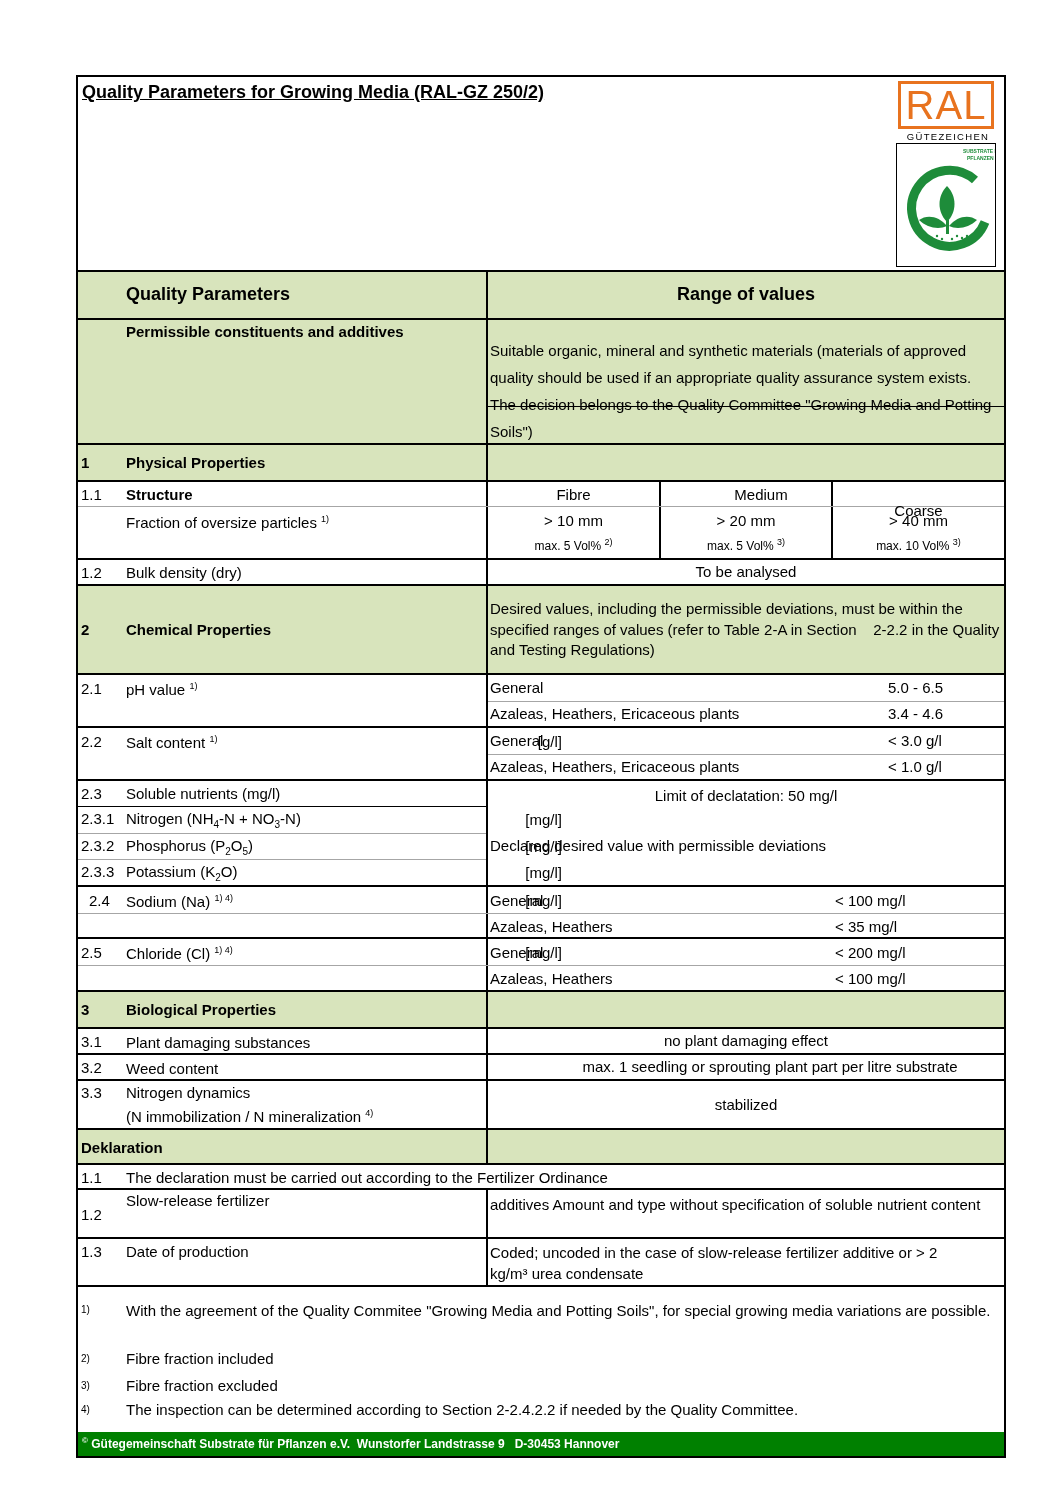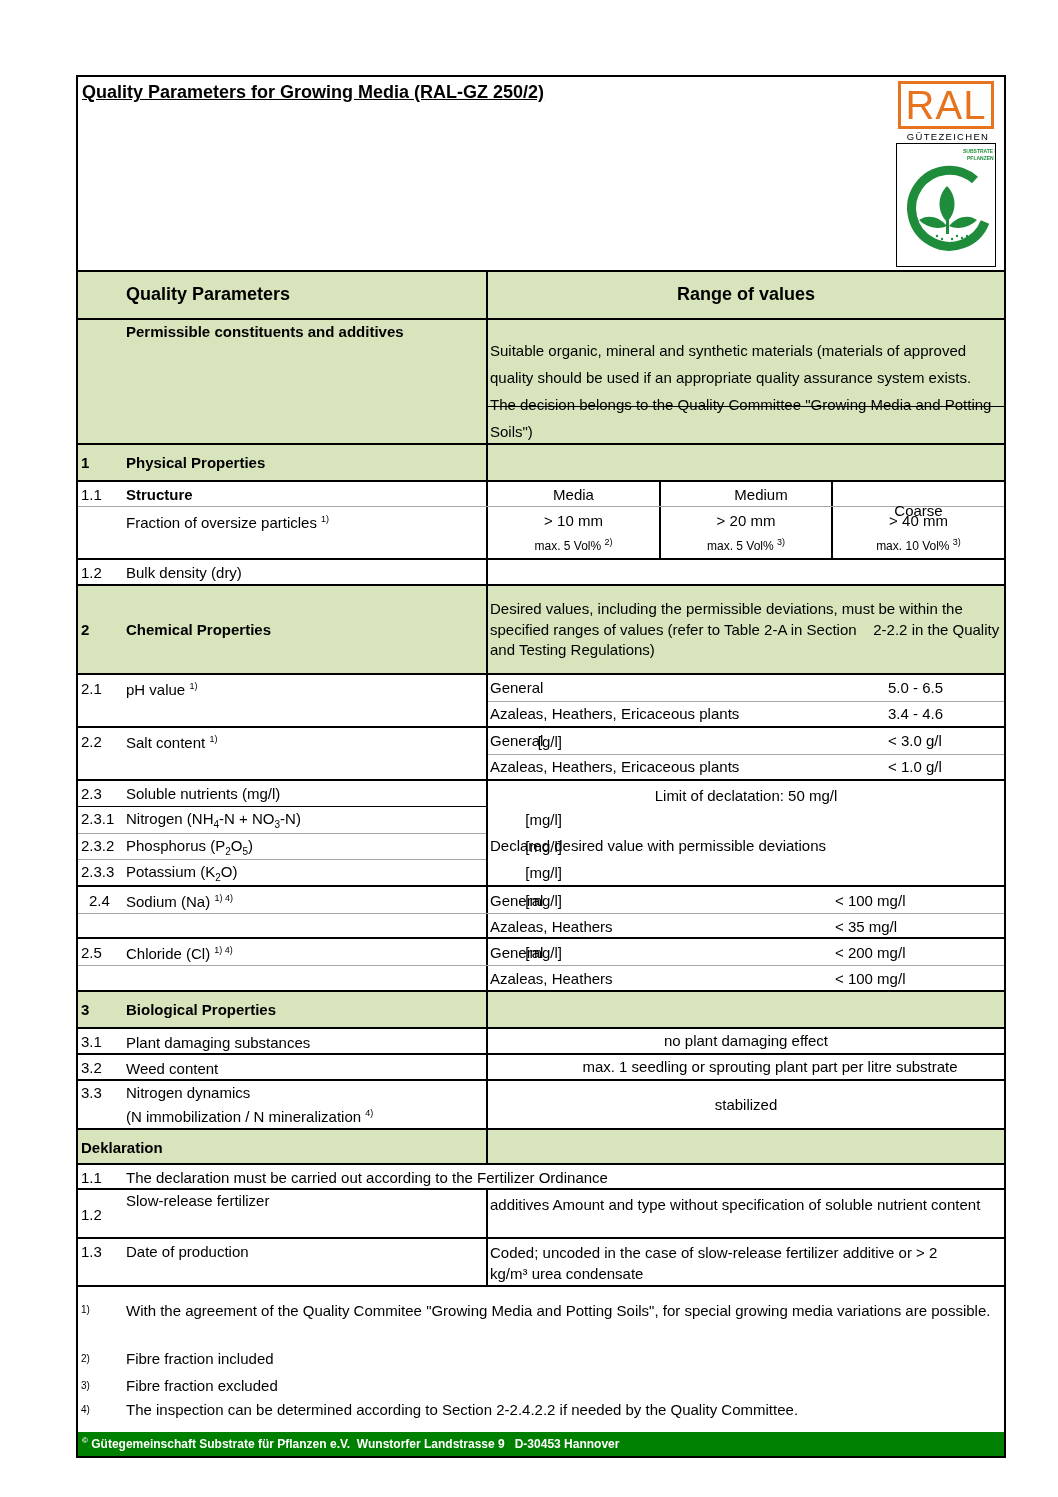--- a/index.html
+++ b/index.html
@@ -118,37 +118,38 @@
 
   <div class="row" style="top:403px;height:78px;">
     <div class="vline" style="left:408px;"></div>
     <div class="vline" style="left:581px;"></div>
     <div class="vline" style="left:753px;"></div>
     <div class="hthin" style="left:0;right:0;top:24px;"></div>
     <div class="t num" style="top:3px;">1.1</div>
     <div class="t b lbl" style="top:3px;">Structure</div>
     <div class="t lbl" style="top:31px;"><span>Fraction of oversize particles</span> <sup>1)</sup></div>
 
-    <div class="t center" style="left:410px;width:171px;top:3px;">Media</div>
+    <div class="t center" style="left:410px;width:171px;top:3px;">Fibre</div>
     <div class="t center" style="left:410px;width:171px;top:29px;">&gt; 10 mm</div>
     <div class="t center small" style="left:410px;width:171px;top:54px;"><span>max. 5 Vol%</span> <sup>2)</sup></div>
 
     <div class="t center" style="left:583px;width:200px;top:3px;">Medium</div>
     <div class="t center" style="left:583px;width:170px;top:29px;">&gt; 20 mm</div>
     <div class="t center small" style="left:583px;width:170px;top:54px;"><span>max. 5 Vol%</span> <sup>3)</sup></div>
 
     <div class="t center" style="left:755px;width:171px;top:3px;margin-top:16px;">Coarse</div>
     <div class="t center" style="left:755px;width:171px;top:29px;">&gt; 40 mm</div>
     <div class="t center small" style="left:755px;width:171px;top:54px;"><span>max. 10 Vol%</span> <sup>3)</sup></div>
   </div>
 
   <div class="row" style="top:481px;height:27px;">
     <div class="vline" style="left:408px;"></div>
     <div class="t num" style="top:3px;">1.2</div>
     <div class="t lbl" style="top:3px;">Bulk density (dry)</div>
+    <div class="t center" style="left:410px;width:516px;top:2px;">To be analysed</div>
   </div>
 
   <div class="row green" style="top:507px;height:89px;">
     <div class="vline" style="left:408px;"></div>
     <div class="t b num" style="top:34px;">2</div>
     <div class="t b lbl" style="top:34px;">Chemical Properties</div>
     <div class="t wrap" style="left:412px;top:13px;width:514px;line-height:20.5px;white-space:pre-wrap;">Desired values, including the permissible deviations, must be within the specified ranges of values (refer to Table 2-A in Section    2-2.2 in the Quality and Testing Regulations)</div>
   </div>
 
   <div class="row" style="top:596px;height:54px;">

